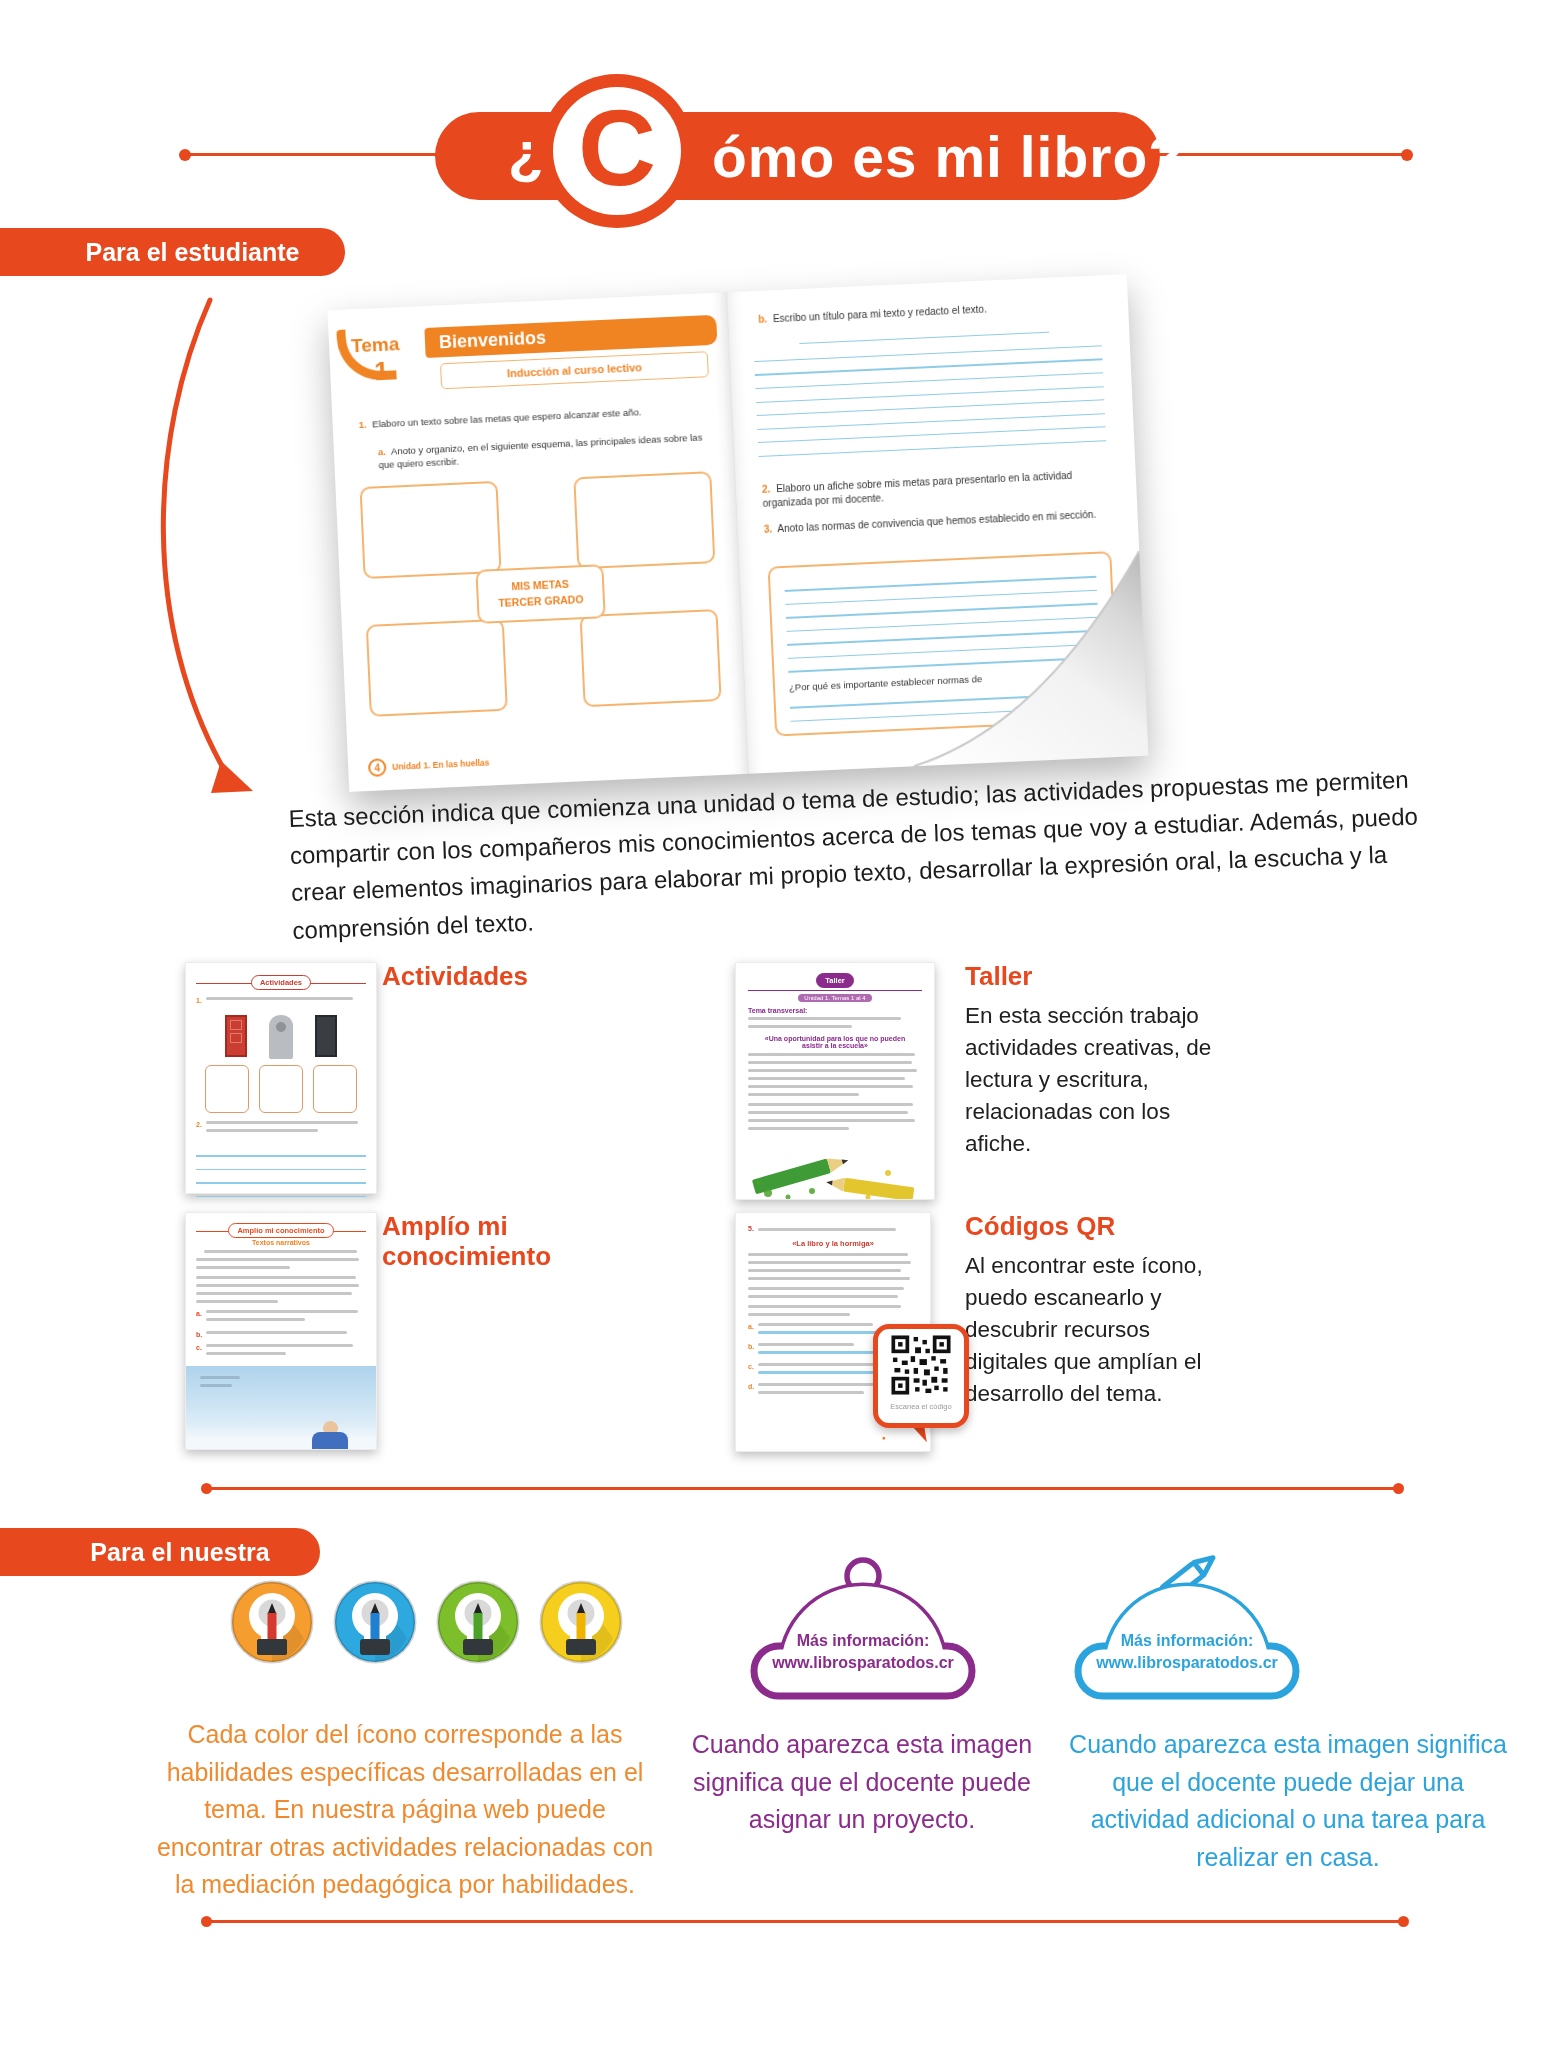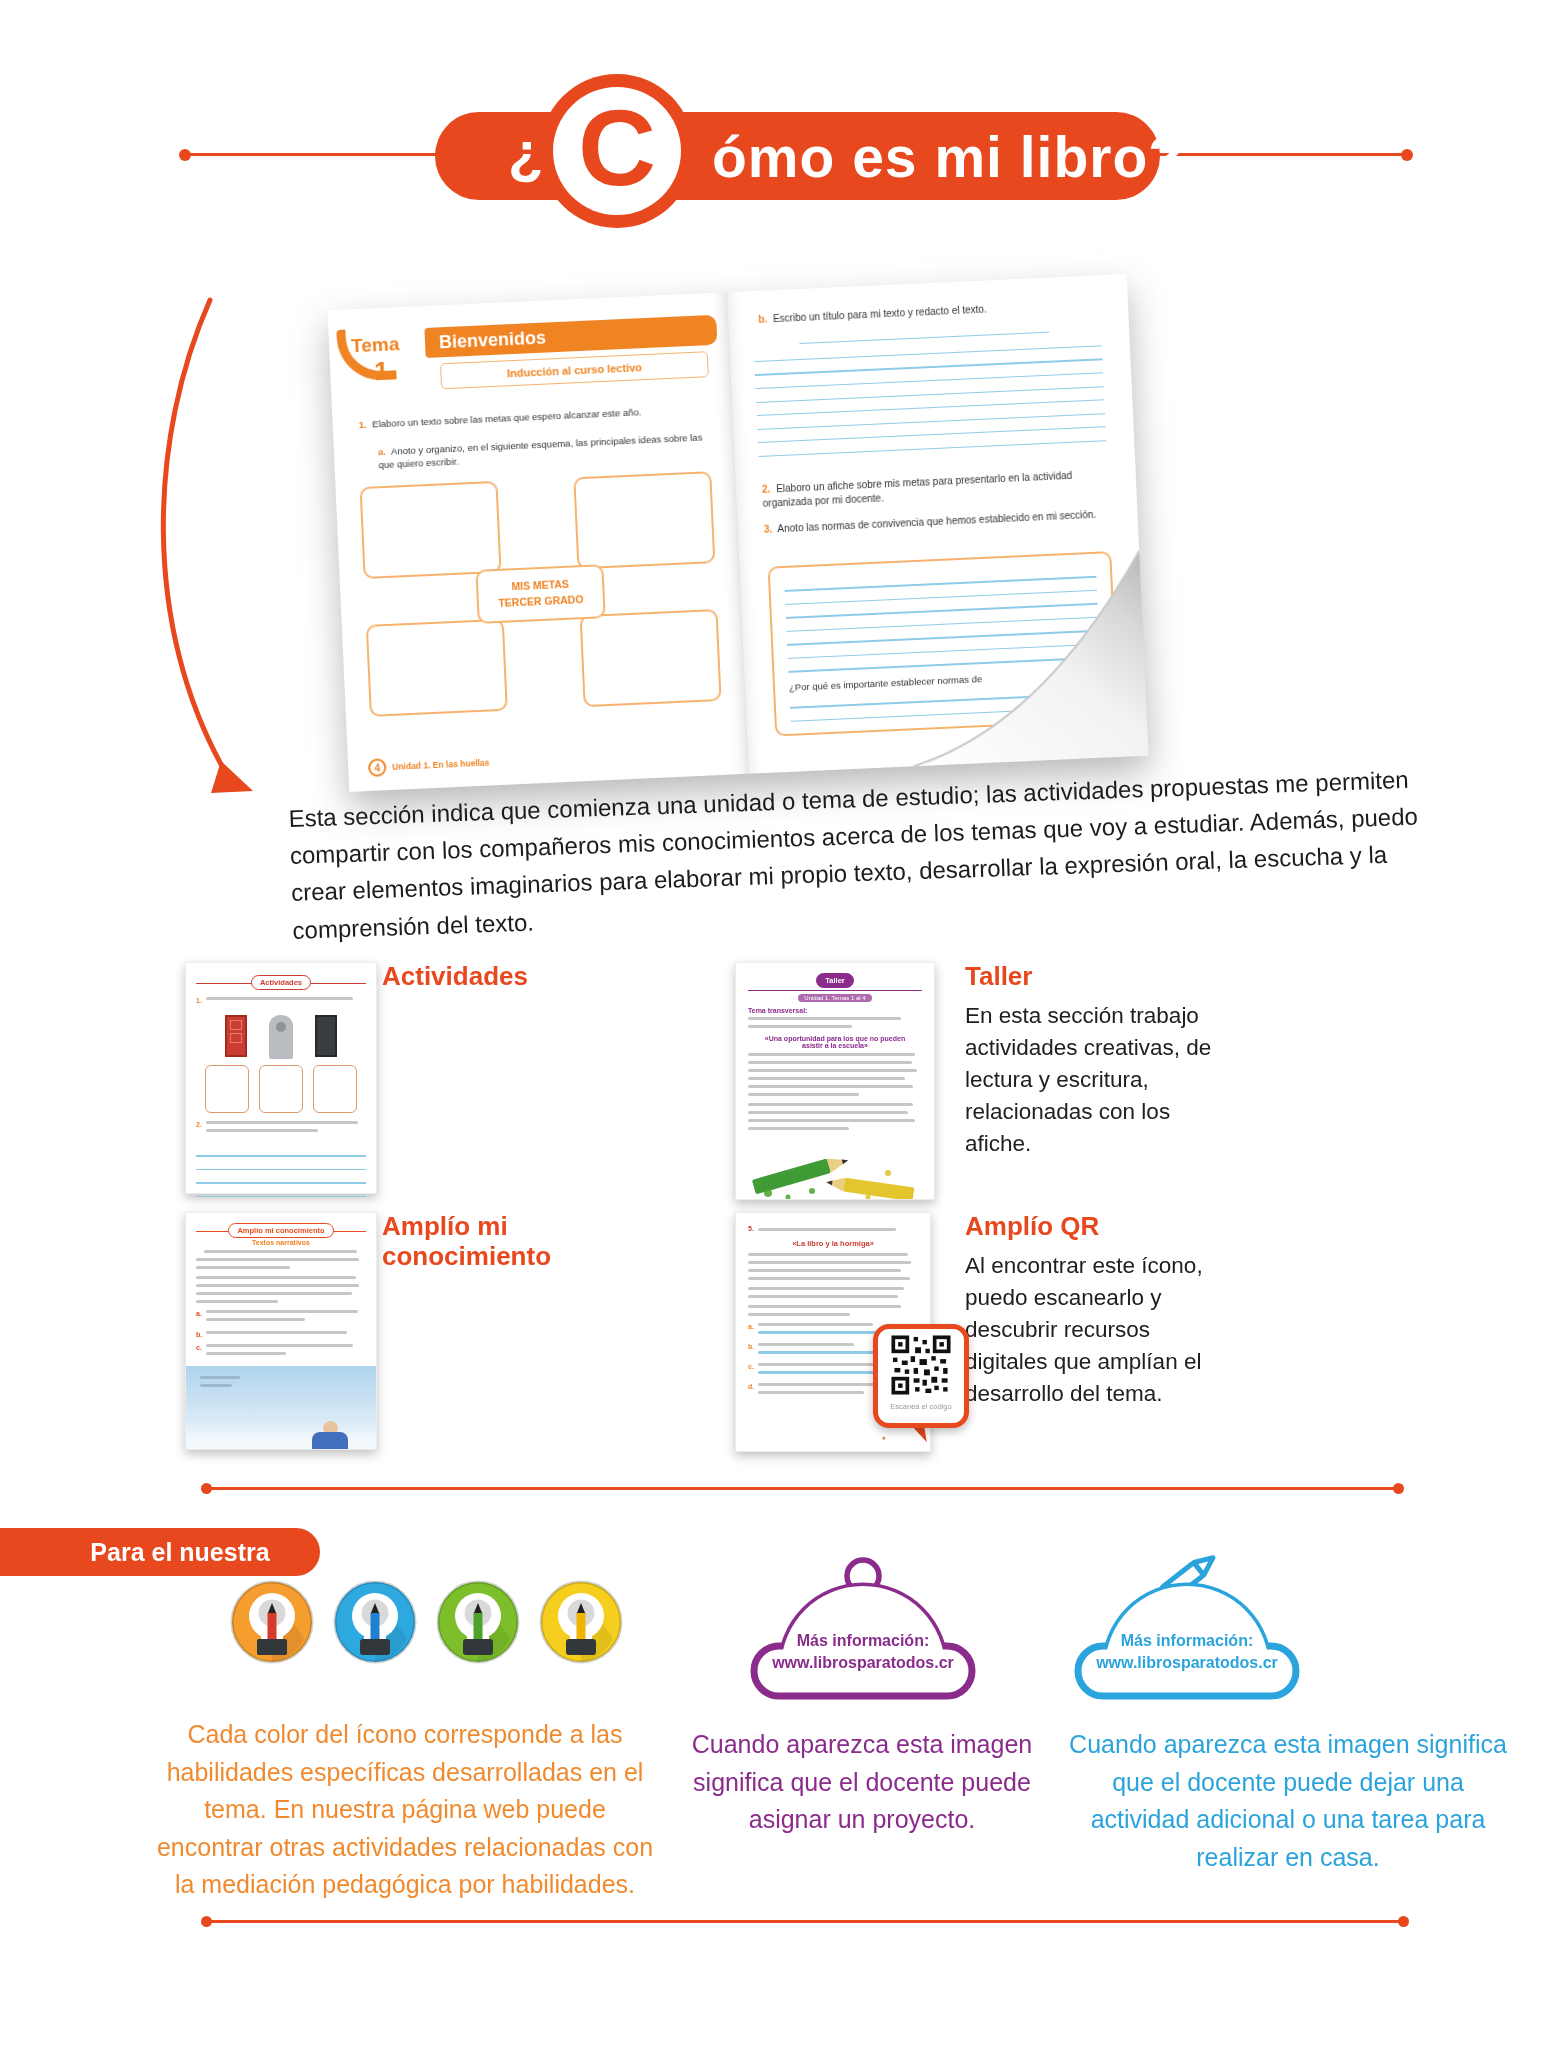--- a/index.html
+++ b/index.html
@@ -170,20 +170,23 @@
   </div>
   <div class="banner"></div>
   <div class="banner-open">¿</div>
   <div class="medallion">
     <div class="inner">
         <span>C</span>
       </div>
   </div>
   <div class="banner-title">ómo es mi libro?</div>
 
+  <div class="sec-badge" style="top:228px;width:345px;padding-left:40px;">
+    <span>Para el estudiante</span>
+  </div>
 
   <div class="spread">
 
     <div class="bpage left">
       <div class="tema-swoosh"></div>
       <div class="tema-wrap">
         <div class="tlabel">Tema</div>
         <div class="tnum">1</div>
       </div>
       <div class="btitle-bar">Bienvenidos</div>
@@ -455,21 +458,21 @@
     </div>
     <div class="qr-tail" style="left:176px;top:206px;transform:rotate(-18deg);"></div>
     <div class="qr-callout" style="left:138px;top:112px;">
       <svg width="62" height="62">
           <use href="#qr"></use>
         </svg>
       <span class="cap">Escanea el código</span>
     </div>
   </div>
   <div class="ftext" style="left:965px;top:1212px;width:265px;">
-    <h3>Amplío QR</h3>
+    <h3>Códigos QR</h3>
     <p>Al encontrar este ícono, puedo escanearlo y descubrir recursos digitales que amplían el desarrollo del tema.</p>
   </div>
 
   <div class="divider" style="left:205px;top:1487px;width:1195px;"></div>
 
   <div class="sec-badge" style="top:1528px;width:320px;padding-left:40px;">
     <span>Para el nuestra</span>
   </div>
 
   <svg class="skill-icon" style="left: 230px; top: 1580px; --c: #f59d2f; --p: #d63a2e;" viewBox="0 0 84 84">

